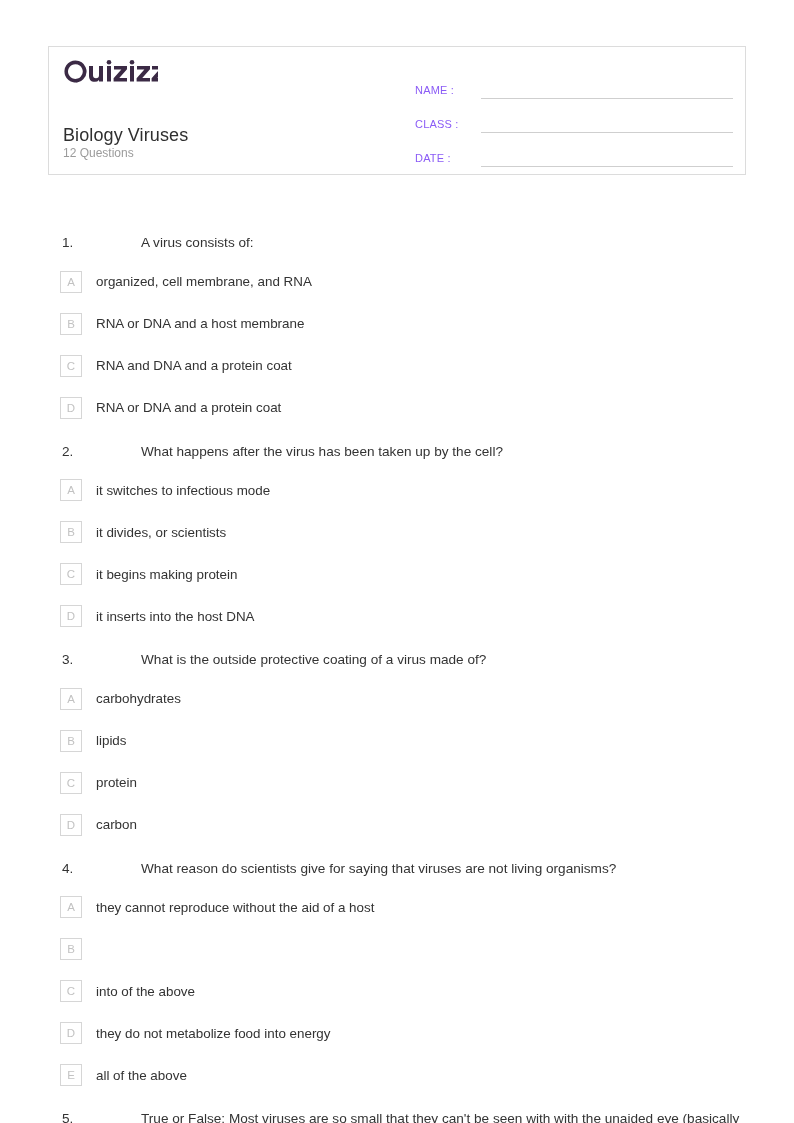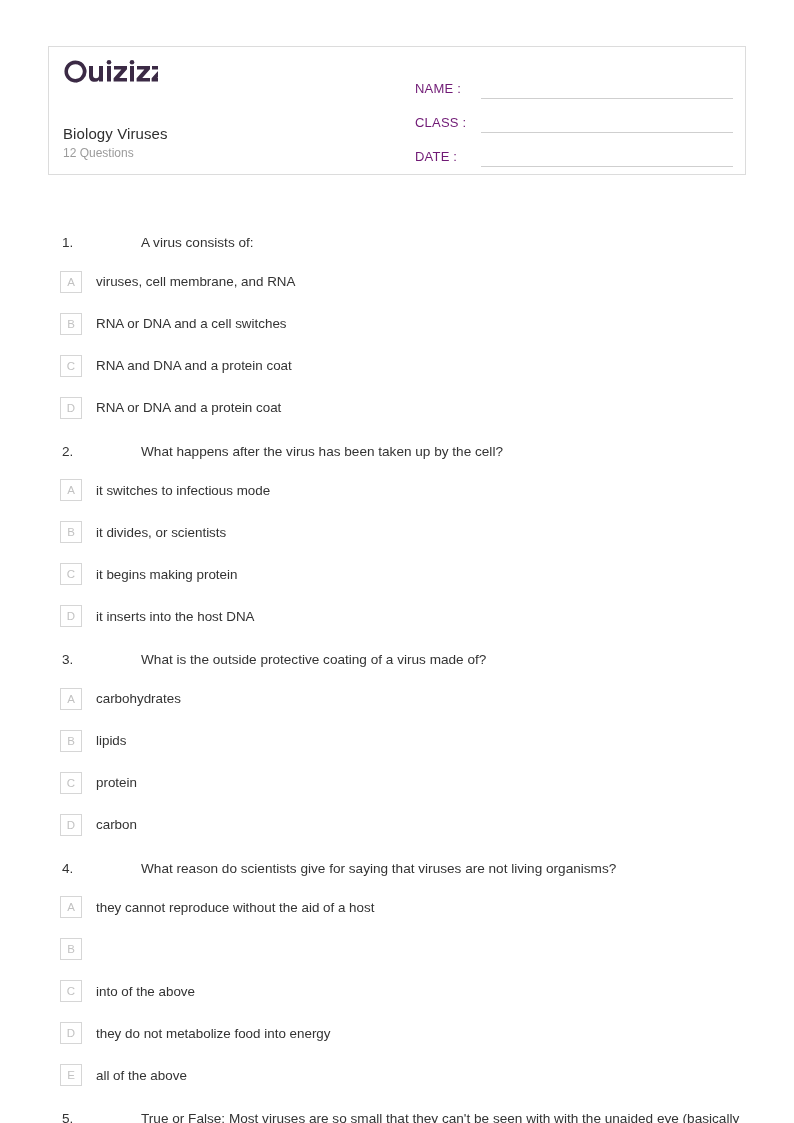--- a/index.html
+++ b/index.html
@@ -41,21 +41,21 @@
     top: 12px;
     display: flex;
     align-items: center;
   }
   .brand svg { display: block; }
 
   .quiz-title {
     position: absolute;
     left: 14px;
     top: 78px;
-    font-size: 15px;
+    font-size: 18px;
     color: #2f2f2f;
     letter-spacing: 0.1px;
     white-space: nowrap;
   }
   .quiz-subtitle {
     position: absolute;
     left: 14px;
     top: 99px;
     font-size: 12px;
     color: #9b9b9b;
@@ -68,22 +68,22 @@
     top: 18px;
     width: 318px;
   }
   .meta-row {
     position: relative;
     height: 34px;
     display: flex;
     align-items: flex-end;
   }
   .meta-label {
-    font-size: 13px;
-    color: #701a75;
+    font-size: 11px;
+    color: #8b5cf6;
     white-space: nowrap;
     padding-bottom: 3px;
     width: 66px;
     letter-spacing: 0.2px;
   }
   .meta-line {
     flex: 1;
     border-bottom: 1px solid #cfcfcf;
     height: 21px;
   }
@@ -218,25 +218,25 @@
   <div class="questions">
 
     <div class="question-block">
       <div class="q-head">
         <span class="q-number">1.</span>
         <span class="q-text">A virus consists of:</span>
       </div>
       <div class="options">
         <div class="option">
           <span class="opt-letter">A</span>
-          <span class="opt-text">viruses, cell membrane, and RNA</span>
+          <span class="opt-text">organized, cell membrane, and RNA</span>
         </div>
         <div class="option">
           <span class="opt-letter">B</span>
-          <span class="opt-text">RNA or DNA and a cell switches</span>
+          <span class="opt-text">RNA or DNA and a host membrane</span>
         </div>
         <div class="option">
           <span class="opt-letter">C</span>
           <span class="opt-text">RNA and DNA and a protein coat</span>
         </div>
         <div class="option">
           <span class="opt-letter">D</span>
           <span class="opt-text">RNA or DNA and a protein coat</span>
         </div>
       </div>

